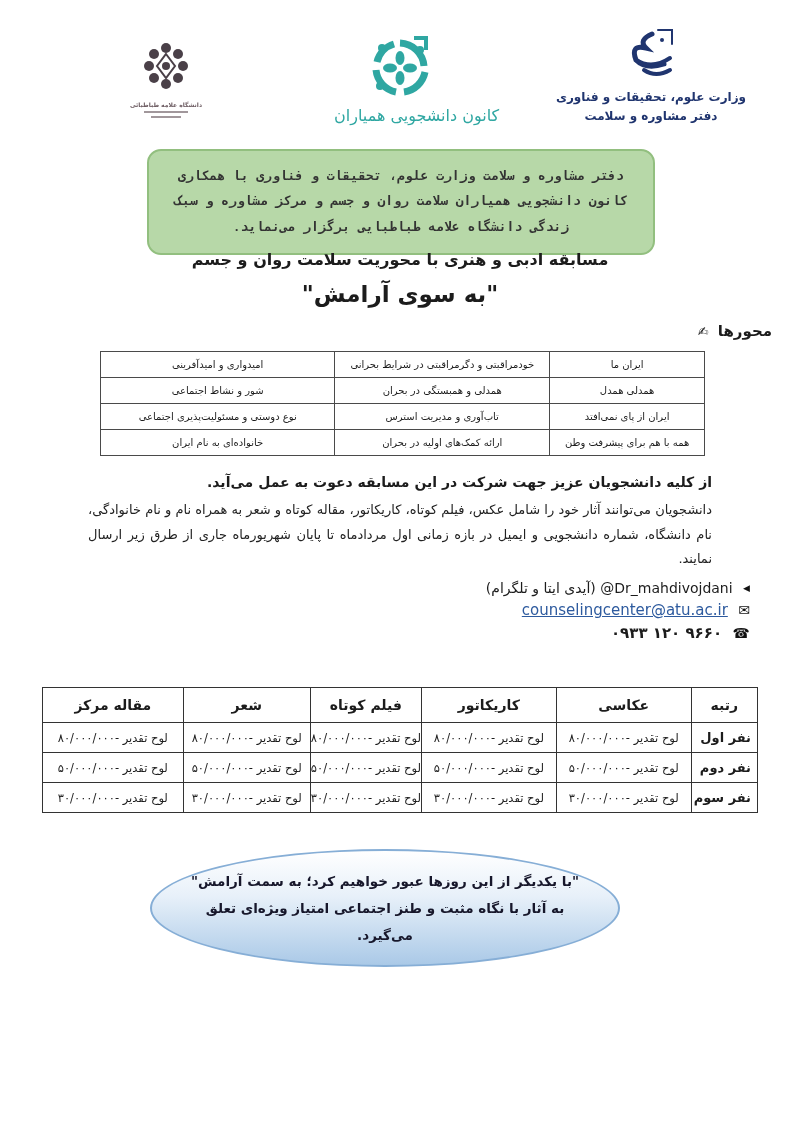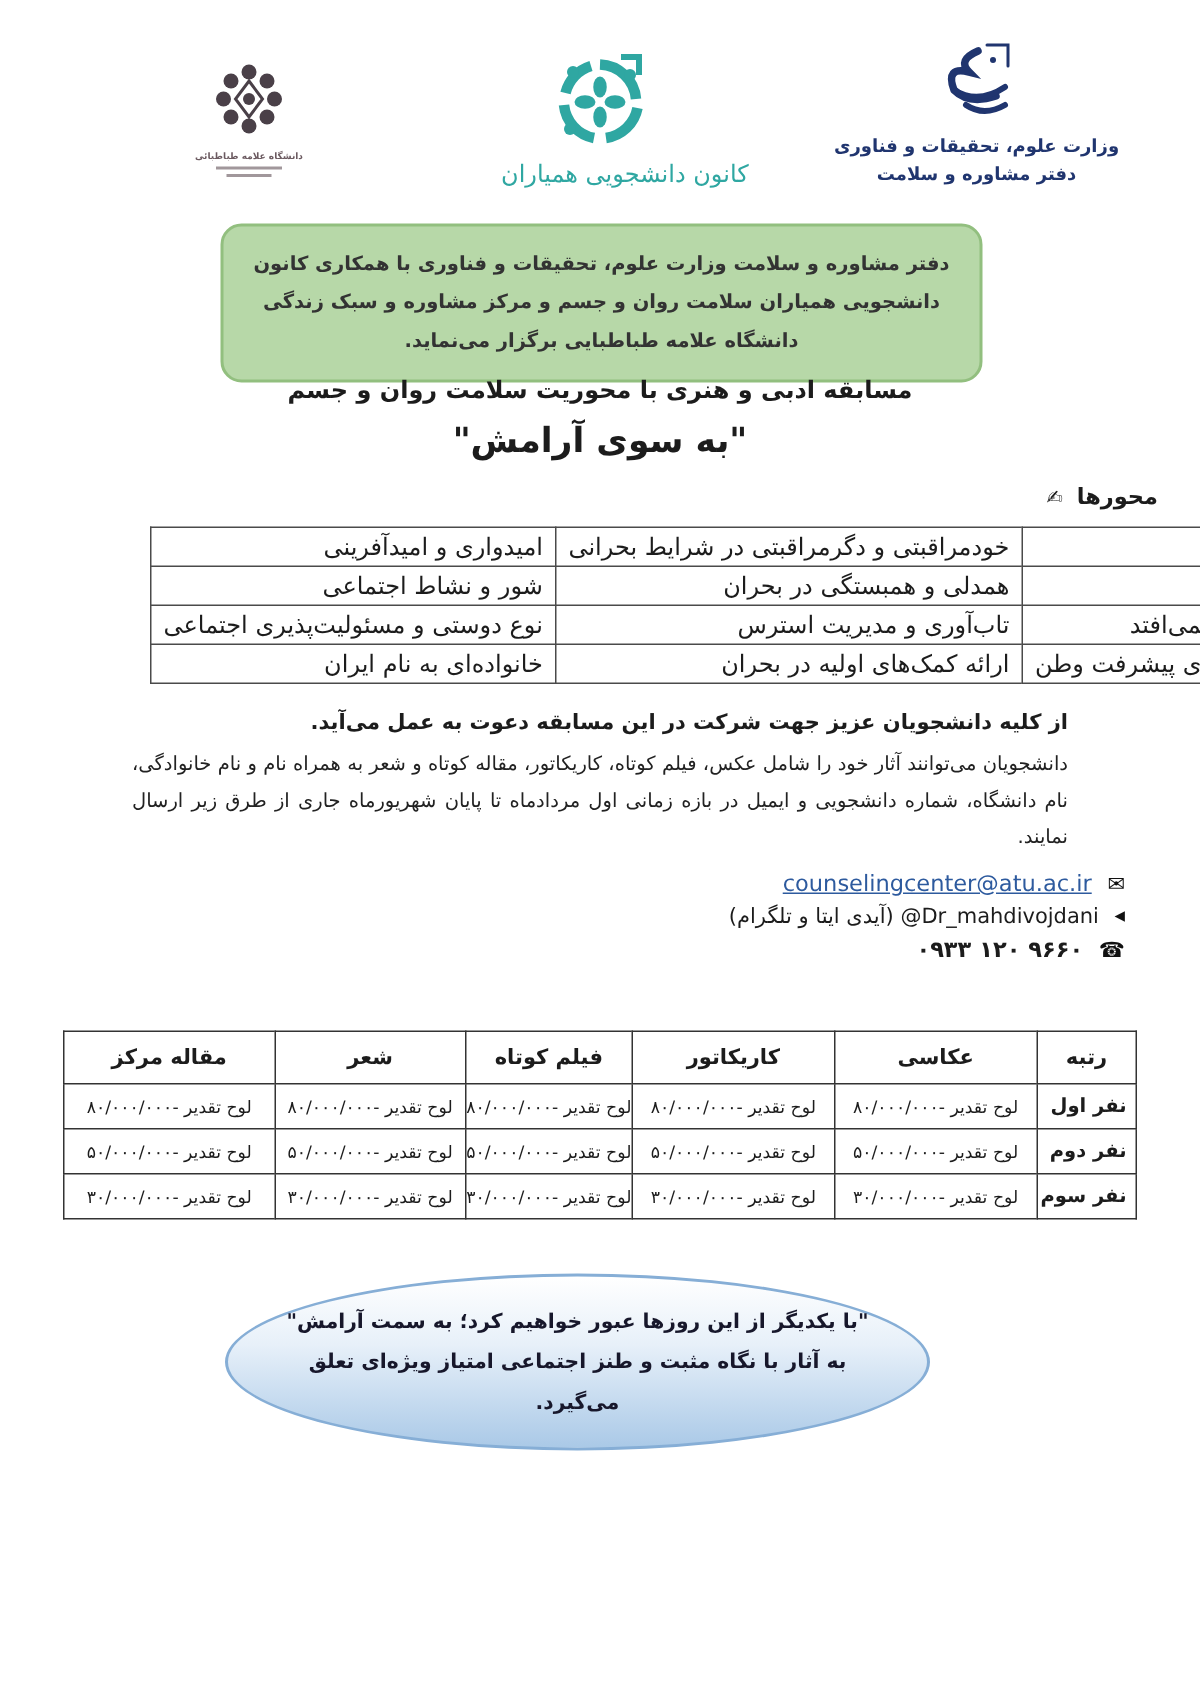--- a/index.html
+++ b/index.html
@@ -19,38 +19,38 @@
   .center-caption { font-size:16px; color:#2fa7a2; margin-top:2px; white-space:nowrap; }
 
   .ministry-logo { position:absolute; right:44px; top:26px; width:210px; text-align:center; }
   .ministry-lines { font-size:12px; font-weight:bold; color:#20356f; line-height:1.55; margin-top:2px; }
 
   
   .intro-box {
     position:absolute; left:147px; top:149px; width:508px;
     background:#b7d8a8; border:2px solid #92bf7f; border-radius:14px;
     padding:13px 16px; direction:rtl; text-align:center;
-    font-size:13px; font-weight:bold; color:#333333; line-height:1.95;
+    font-size:13px; font-weight:bold; color:#333333; line-height:1.95;font-family:Liberation Mono, monospace;
   }
 
   
   .title1 { position:absolute; top:250px; left:0; width:100%; text-align:center;
             font-size:16px; font-weight:bold; direction:rtl; }
   .title2 { position:absolute; top:281px; left:0; width:100%; text-align:center;
             font-size:23px; font-weight:bold; direction:rtl; }
 
   
   .axes-heading { position:absolute; top:322px; right:28px; direction:rtl;
                   font-size:15px; font-weight:bold; }
   .axes-heading .orn { font-size:13px; font-weight:normal; margin-right:4px; }
 
   table.axes { position:absolute; left:100px; top:351px; width:605px;
                border-collapse:collapse; direction:rtl; }
-  table.axes td { border:1px solid #4a4a4a; height:26px; font-size:16px;
-                  padding:2px 8px; text-align:right; white-space:nowrap; }
+  table.axes td { border:1px solid #4a4a4a; height:26px; font-size:10px;
+                  padding:2px 8px; text-align:center; white-space:nowrap; }
   table.axes td.c0 { width:155px; }
   table.axes td.c1 { width:215px; }
   table.axes td.c2 { width:235px; }
 
   
   .invite { position:absolute; left:88px; top:474px; width:624px; direction:rtl; }
   .invite .lead { font-weight:bold; font-size:14px; text-align:right; margin-bottom:8px; }
   .invite .body { font-size:13px; line-height:1.9; text-align:justify; color:#222; }
 
   
@@ -184,27 +184,27 @@
     </tbody>
   </table>
 
   <div class="invite">
     <div class="lead">از کلیه دانشجویان عزیز جهت شرکت در این مسابقه دعوت به عمل می‌آید.</div>
     <div class="body">دانشجویان می‌توانند آثار خود را شامل عکس، فیلم کوتاه، کاریکاتور، مقاله کوتاه و شعر به همراه نام و نام خانوادگی، نام دانشگاه، شماره دانشجویی و ایمیل در بازه زمانی اول مردادماه تا پایان شهریورماه جاری از طرق زیر ارسال نمایند.</div>
   </div>
 
   <div class="contact">
     <div class="row">
-      <span class="glyph">✉</span>
-      <span class="mail-link">counselingcenter@atu.ac.ir</span>
-    </div>
-    <div class="row">
       <span class="glyph tri">◀</span>
       <span class="handle">@Dr_mahdivojdani</span>
       <span>(آیدی ایتا و تلگرام)</span>
+    </div>
+    <div class="row">
+      <span class="glyph">✉</span>
+      <span class="mail-link">counselingcenter@atu.ac.ir</span>
     </div>
     <div class="row">
       <span class="glyph">☎</span>
       <span class="phone-num">۰۹۳۳ ۱۲۰ ۹۶۶۰</span>
     </div>
   </div>
 
   <table class="prizes">
     <thead>
       <tr>

